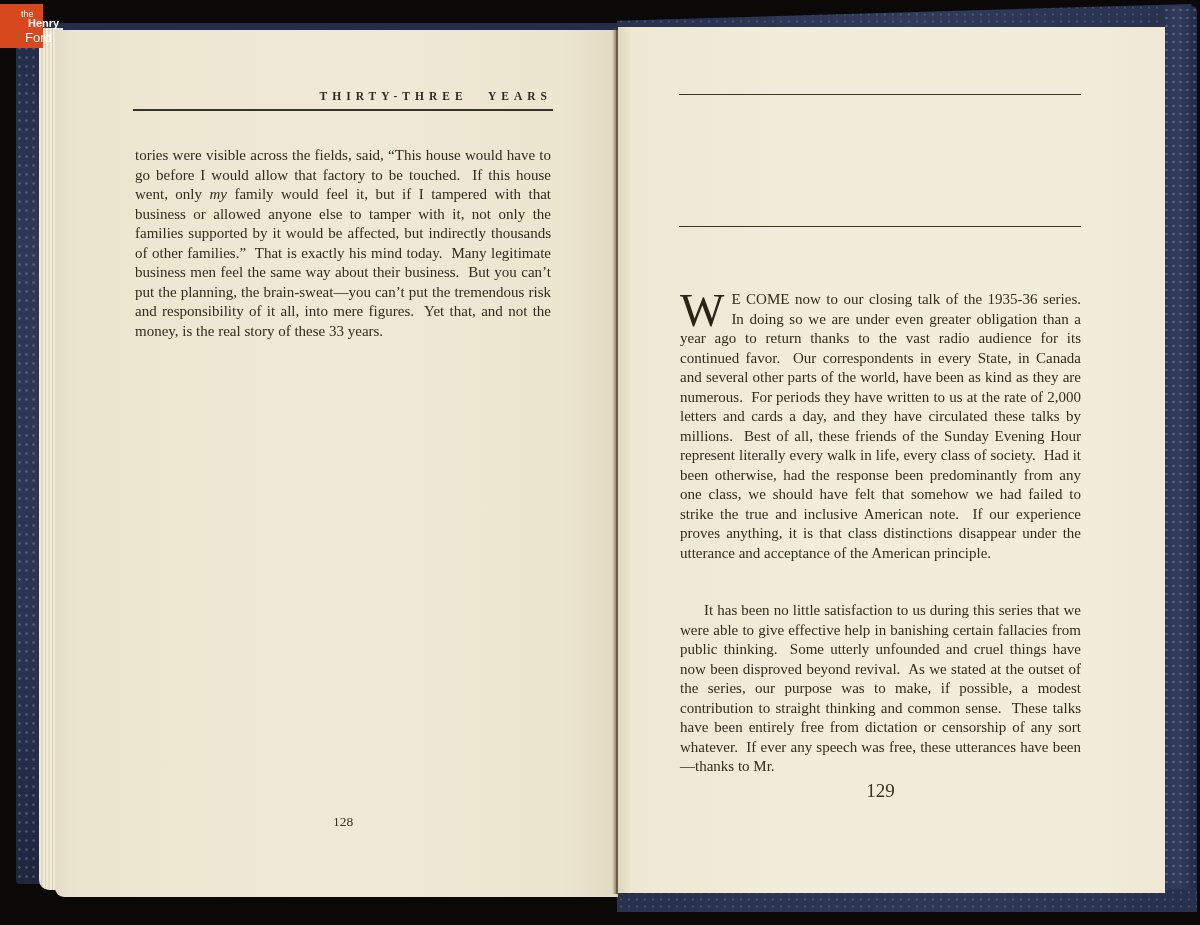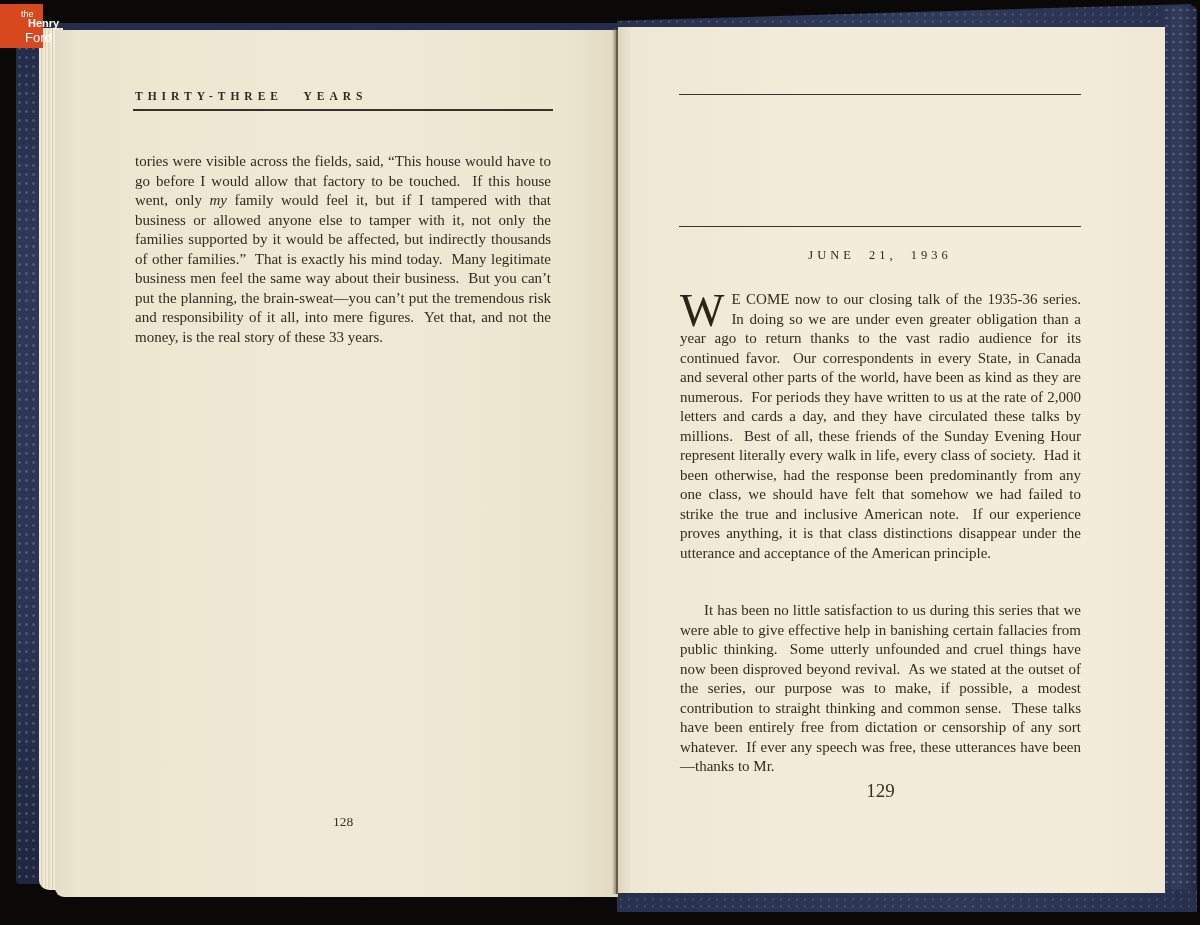--- a/index.html
+++ b/index.html
@@ -66,25 +66,25 @@
     background:linear-gradient(90deg,#ddd5bd 0%, #ede7d3 2.5%, #f2edda 35%, #f2edda 86%, #ede7d3 100%);
   }
   .gutter {
     position:absolute; left:612px; top:28px; width:10px; height:866px;
     background:linear-gradient(90deg, rgba(90,78,52,0) 0%, rgba(95,83,58,.55) 38%, rgba(52,42,22,.9) 50%, rgba(95,83,58,.45) 62%, rgba(90,78,52,0) 100%);
   }
 
   
   .lp-header {
     position:absolute; left:80px; top:60px; width:417px;
-    text-align:left; font-size:11.5px; font-weight:700;
+    text-align:right; font-size:11.5px; font-weight:700;
     letter-spacing:5px; word-spacing:13px; color:#2f2a21;
   }
   .lp-rule { position:absolute; left:78px; top:79px; width:420px; border-top:2px solid #37322a; }
-  .lp-body { position:absolute; left:80px; top:122px; width:416px; }
+  .lp-body { position:absolute; left:80px; top:116px; width:416px; }
   .lp-folio {
     position:absolute; left:80px; top:754px; width:416px;
     text-align:center; font-size:13.5px; color:#3a3023;margin-top:30px;
   }
 
   
   .rp-rule1 { position:absolute; left:61px; top:67px; width:402px; border-top:1.8px solid #3a352b; }
   .rp-title {
     position:absolute; left:50px; top:118px; width:424px;
     text-align:center; font-style:italic; font-size:21px;
@@ -140,21 +140,20 @@
     <div class="lp-rule"></div>
     <p class="body-text lp-body"><span>tories were visible across the fields, said, “This house would have to go before I would allow that factory to be touched.  If this house went, only </span><i>my</i><span> family would feel it, but if I tampered with that business or allowed anyone else to tamper with it, not only the families supported by it would be affected, but indirectly thousands of other families.”  That is exactly his mind today.  Many legitimate business men feel the same way about their business.  But you can’t put the planning, the brain-sweat—you can’t put the tremendous risk and responsibility of it all, into mere figures.  Yet that, and not the money, is the real story of these 33 years.</span></p>
     <div class="lp-folio">128</div>
   </div>
 
   <div class="gutter"></div>
 
   <div class="page page-right">
     <div class="rp-rule1"></div>
     <div class="rp-rule2"></div>
-    <div class="rp-date">JUNE 21, 1936</div>
     <p class="body-text rp-body1"><span class="drop-cap">W</span><span>E COME now to our closing talk of the 1935-36 series.  In doing so we are under even greater obligation than a year ago to return thanks to the vast radio audience for its continued favor.  Our correspondents in every State, in Canada and several other parts of the world, have been as kind as they are numerous.  For periods they have written to us at the rate of 2,000 letters and cards a day, and they have circulated these talks by millions.  Best of all, these friends of the Sunday Evening Hour represent literally every walk in life, every class of society.  Had it been otherwise, had the response been predominantly from any one class, we should have felt that somehow we had failed to strike the true and inclusive American note.  If our experience proves anything, it is that class distinctions disappear under the utterance and acceptance of the American principle.</span></p>
     <p class="body-text rp-body2">It has been no little satisfaction to us during this series that we were able to give effective help in banishing certain fallacies from public thinking.  Some utterly unfounded and cruel things have now been disproved beyond revival.  As we stated at the outset of the series, our purpose was to make, if possible, a modest contribution to straight thinking and common sense.  These talks have been entirely free from dictation or censorship of any sort whatever.  If ever any speech was free, these utterances have been—thanks to Mr.</p>
     <div class="rp-folio">129</div>
   </div>
 
   <div class="badge">
     <span class="badge-the">the</span>
     <span class="badge-henry">Henry</span>
     <span class="badge-ford">Ford</span>
   </div>

